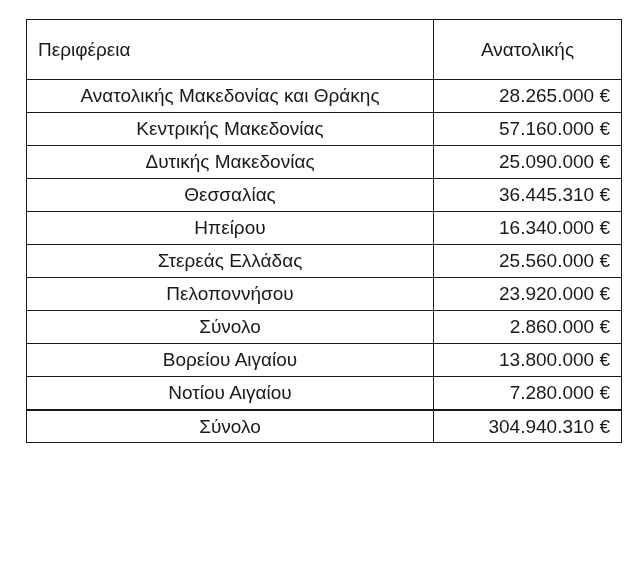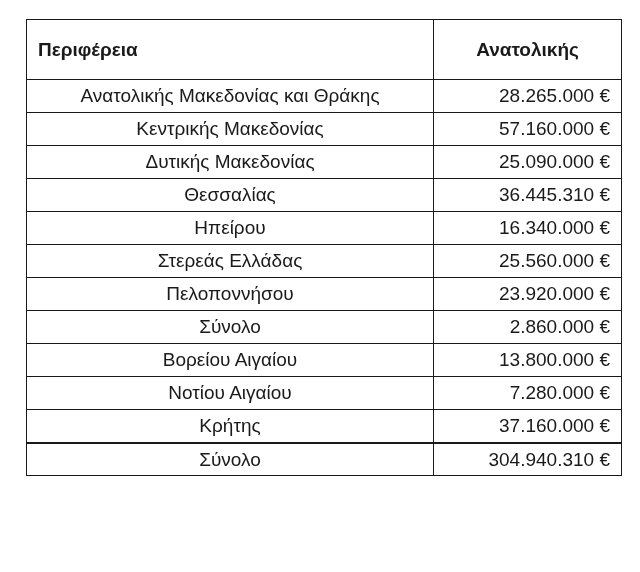--- a/index.html
+++ b/index.html
@@ -30,21 +30,21 @@
     col.c2 { width: 188px; }
     th, td {
       border: 1.5px solid #1a1a1a;
       padding: 0 11px;
       font-size: 19px;
       white-space: nowrap;
       overflow: hidden;
     }
     thead th {
       height: 59px;
-      font-weight: bold;
+      font-weight: normal;
       font-size: 19px;
       margin-left: 36px;
     }
     thead th.region-h { text-align: left; }
     thead th.amount-h { text-align: center; }
     tbody td {
       height: 32px;
     }
     td.region { text-align: center; }
     td.amount { text-align: right; }
@@ -103,23 +103,19 @@
         <td class="amount">2.860.000 €</td>
       </tr>
       <tr>
         <td class="region">Βορείου Αιγαίου</td>
         <td class="amount">13.800.000 €</td>
       </tr>
       <tr>
         <td class="region">Νοτίου Αιγαίου</td>
         <td class="amount">7.280.000 €</td>
       </tr>
-      <tr>
-        <td class="region">Κρήτης</td>
-        <td class="amount">37.160.000 €</td>
-      </tr>
       <tr class="total">
         <td class="region">Σύνολο</td>
         <td class="amount">304.940.310 €</td>
       </tr>
     </tbody>
   </table>
 </div>
 
 </body></html>

